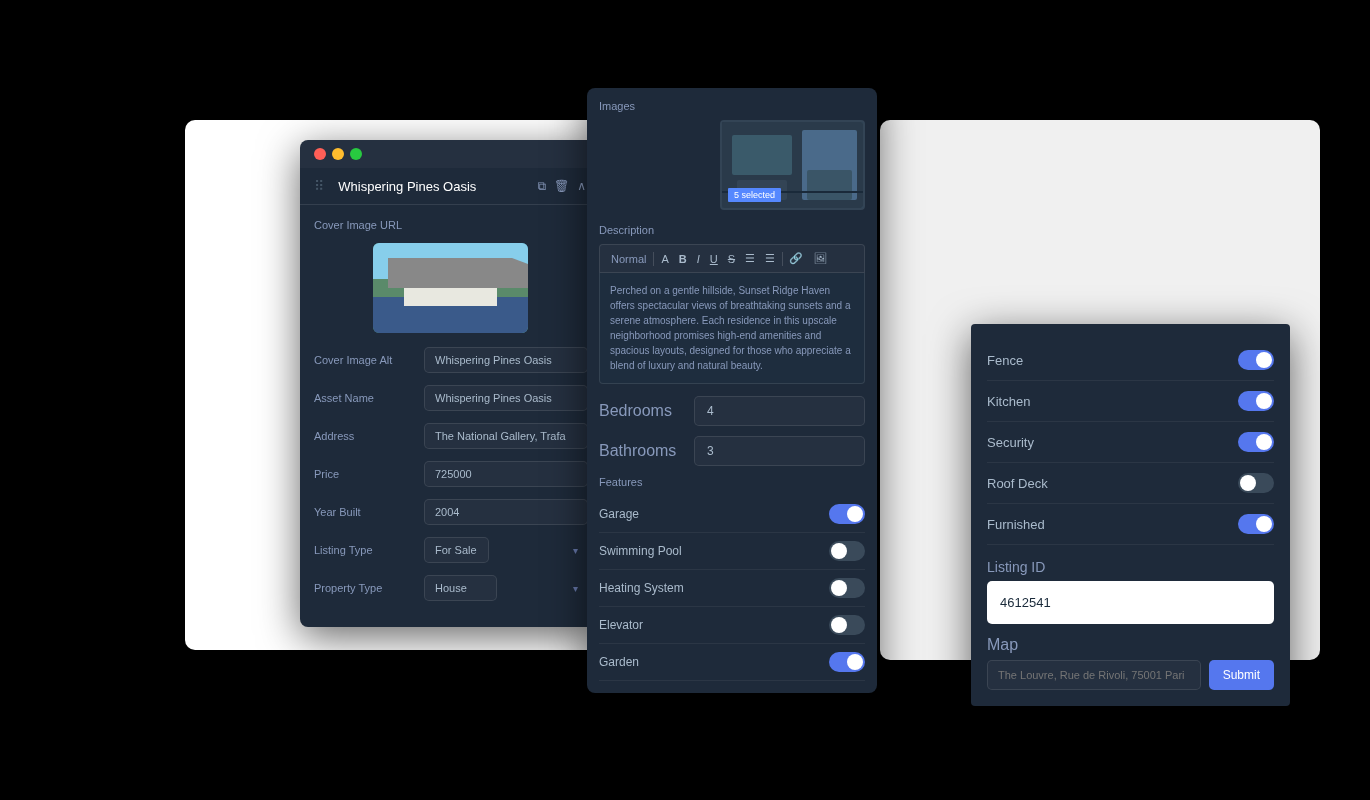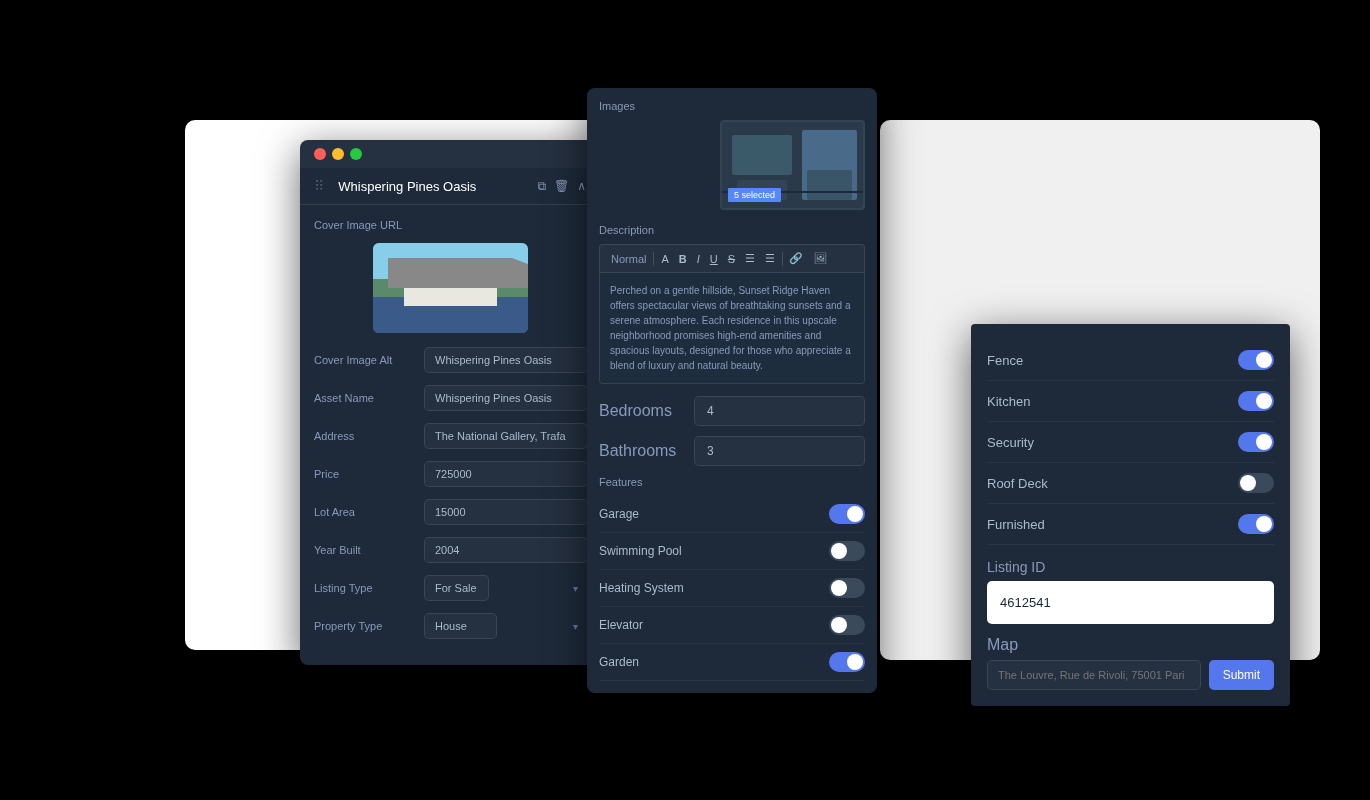--- a/index.html
+++ b/index.html
@@ -521,24 +521,20 @@
     <div class="field-row">
       <span class="field-label">Address</span>
       <input class="field-input" type="text" value="The National Gallery, Trafa" style="">
     </div>
 
     <div class="field-row">
       <span class="field-label">Price</span>
       <input class="field-input" type="text" value="725000" style="">
     </div>
 
-    <div class="field-row">
-      <span class="field-label">Lot Area</span>
-      <input class="field-input" type="text" value="15000" style="">
-    </div>
 
     <div class="field-row">
       <span class="field-label">Year Built</span>
       <input class="field-input" type="text" value="2004" style="">
     </div>
 
     <div class="field-row">
       <span class="field-label">Listing Type</span>
       <div class="select-wrapper">
         <select class="field-select">

